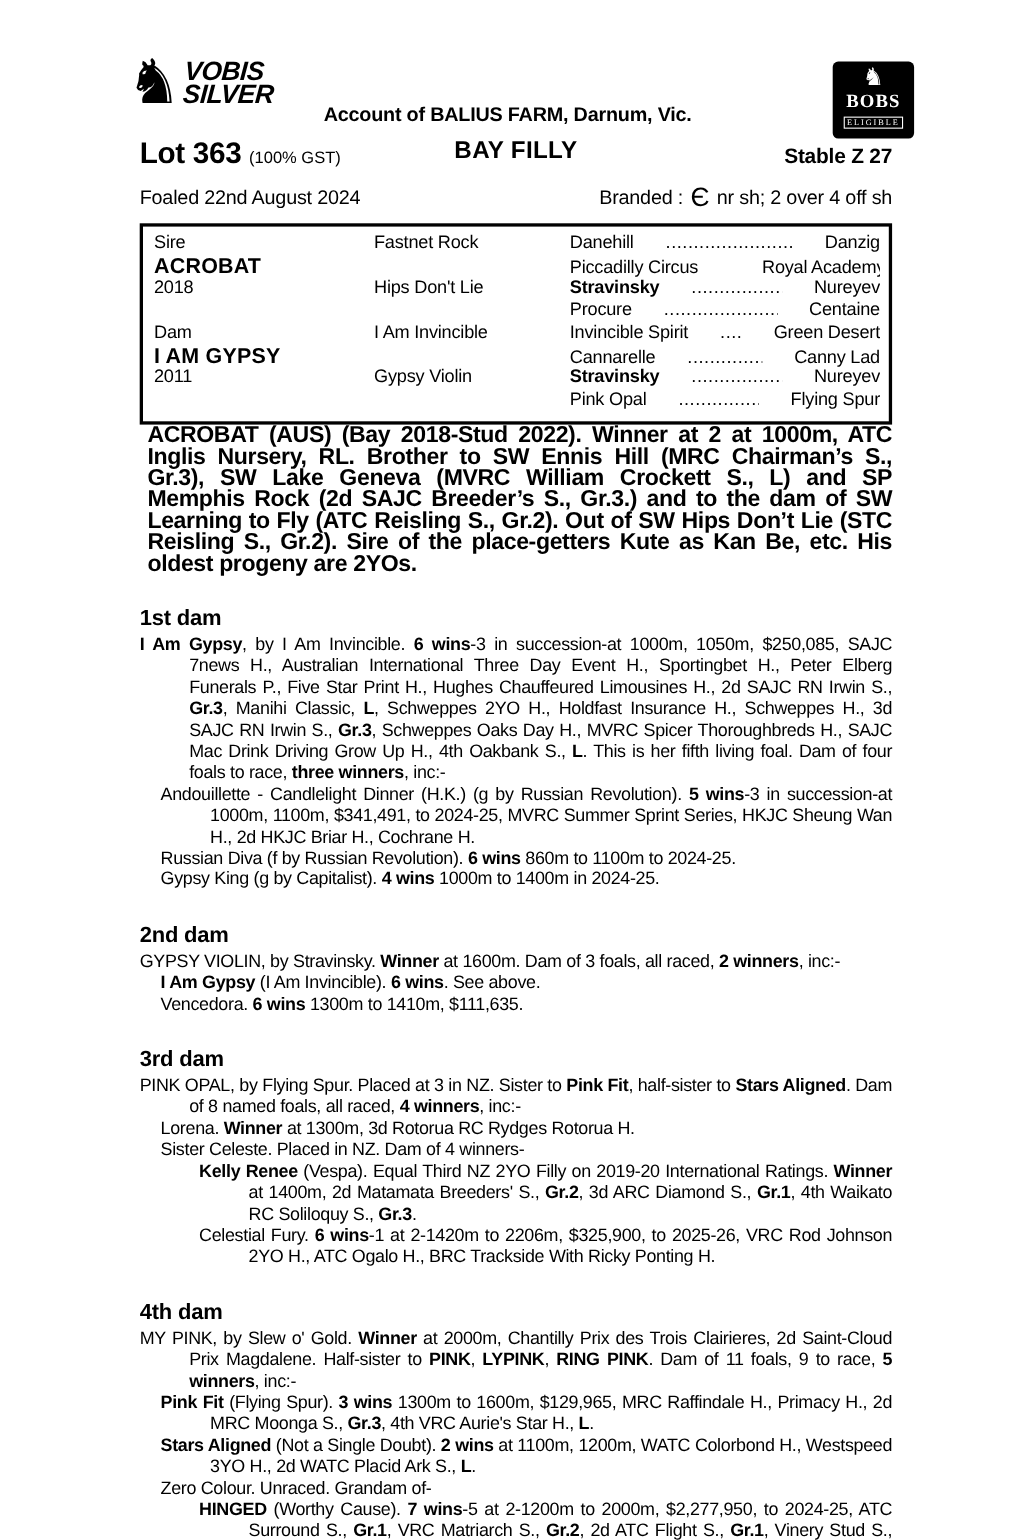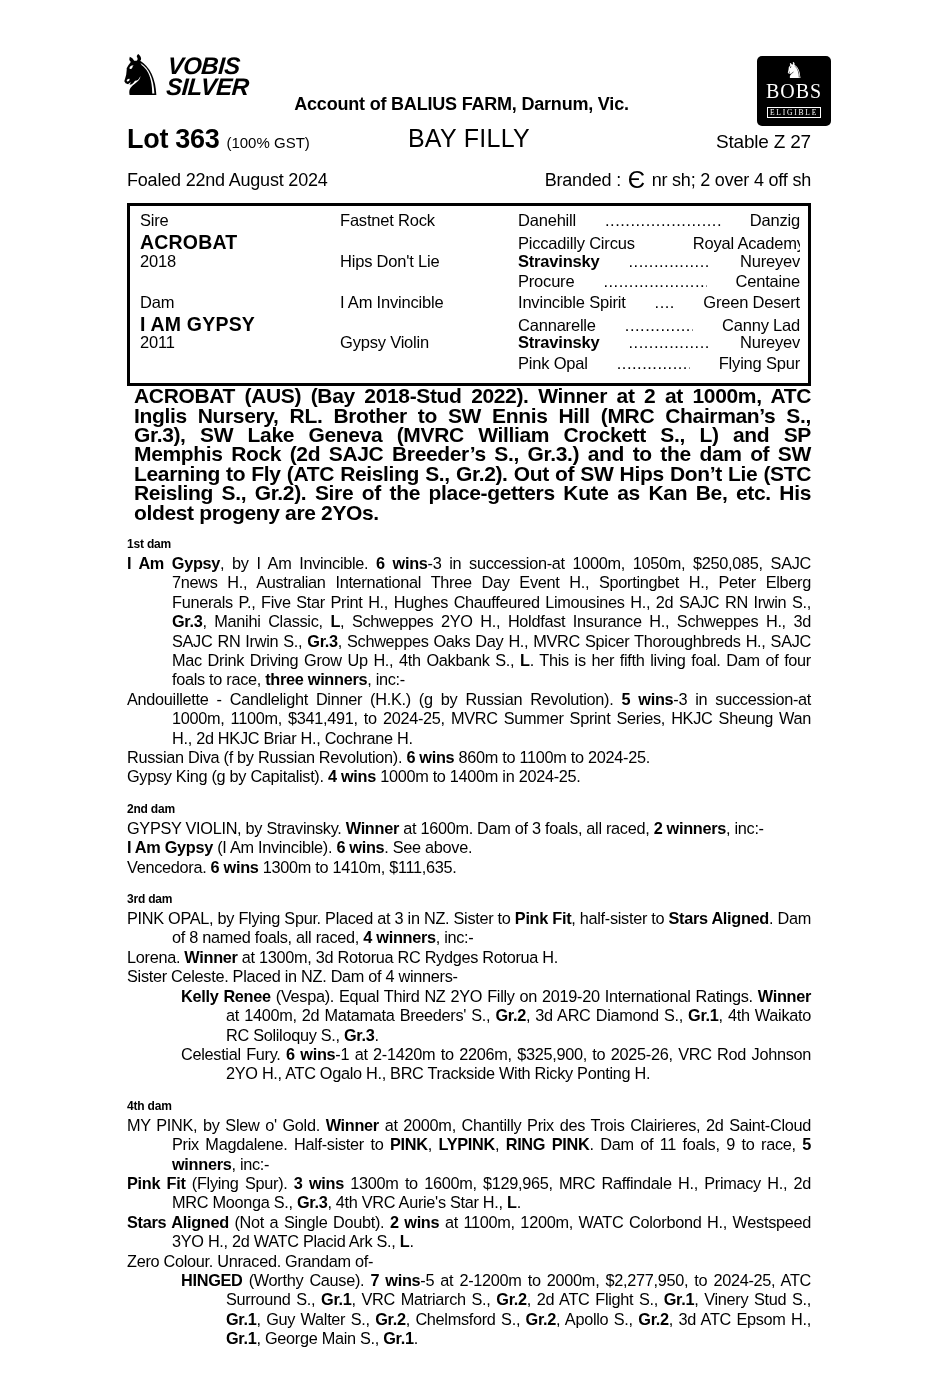--- a/index.html
+++ b/index.html
@@ -18,28 +18,28 @@
   .logo-vobis { position: absolute; left: -12px; top: -2px; display: flex; align-items: center; }
   .vobis-knight { font-family: "DejaVu Sans", sans-serif; font-size: 56px; line-height: 56px; }
   .vobis-text { font-weight: bold; font-style: italic; font-size: 24px; line-height: 0.88; letter-spacing: -0.5px; transform: skewX(-4deg); margin-left: 2px; }
   .account { position: absolute; left: 0; right: 15px; top: 44px; text-align: center; font-weight: bold; font-size: 18px; letter-spacing: -0.2px; }
   .logo-bobs {
     position: absolute; right: -20px; top: 6px;
     width: 74px; height: 70px; background: #000; color: #fff;
     border-radius: 5px; text-align: center; padding-top: 3px;
   }
   .bobs-knight { font-family: "DejaVu Sans", sans-serif; font-size: 22px; line-height: 23px; display: block; }
-  .bobs-title { font-family: "Liberation Serif", serif; font-size: 20px; line-height: 19px; letter-spacing: 1px; }
+  .bobs-title { font-family: "Liberation Serif", serif; font-size: 17px; line-height: 19px; letter-spacing: 1px; font-weight: bold; }
   .bobs-sub { font-family: "Liberation Serif", serif; font-size: 7.5px; letter-spacing: 1.8px; display: inline-block; border: 1px solid #fff; padding: 0 2px; margin-top: 1px; }
 
   .lot-row { position: relative; display: flex; align-items: baseline; height: 36px; }
   .lot-number { font-size: 27px; font-weight: bold; letter-spacing: -0.3px; }
   .gst { font-size: 15px; margin-left: 7px; }
-  .sex-color { position: absolute; left: 0; right: 0; text-align: center; font-size: 25px; font-weight: normal; letter-spacing: 0.3px; }
-  .stable { margin-left: auto; font-size: 19px; font-weight: normal; letter-spacing: -0.2px; }
+  .sex-color { position: absolute; left: 0; right: 0; text-align: center; font-size: 22px; font-weight: bold; letter-spacing: 0.3px; }
+  .stable { margin-left: auto; font-size: 19px; font-weight: bold; letter-spacing: -0.2px; }
 
   .foaled-row { display: flex; justify-content: space-between; align-items: baseline; font-size: 18px; margin-top: 6px; letter-spacing: -0.2px; }
   .brand-sym { font-size: 24px; font-weight: 500; vertical-align: -2px; padding: 0 2px; }
 
   
   .ped-table { border: 3px solid #000; margin-top: 9px; padding: 5px 8px 9px 10px; }
   .ped-row { display: flex; align-items: baseline; height: 20.4px; font-size: 16.5px; letter-spacing: -0.2px; }
   .ped-c1 { width: 200px; flex: none; }
   .ped-c1.big { font-weight: bold; font-size: 19.5px; letter-spacing: 0.2px; }
   .ped-c2 { width: 178px; flex: none; }
@@ -51,25 +51,25 @@
   .anc { white-space: nowrap; flex: none; }
 
   
   .sire-sum {
     margin-top: 0; padding-left: 7px;
     font-weight: bold; font-size: 21px; line-height: 19.4px;
     text-align: justify; letter-spacing: -0.35px;
   }
 
   
-  .dam-head { font-size: 12px; font-weight: bold; margin-top: 15px; margin-bottom: 3px; letter-spacing: -0.2px; }
+  .dam-head { font-size: 20px; font-weight: bold; margin-top: 29px; margin-bottom: 3px; letter-spacing: -0.2px; }
   .para { font-size: 16.3px; line-height: 19.4px; text-align: justify; letter-spacing: -0.3px; }
   .para b { font-weight: bold; }
   .i0 { padding-left: 45px; text-indent: -45px; }
-  .i1 { padding-left: 45px; text-indent: -45px; }
+  .i1 { margin-left: 19px; padding-left: 45px; text-indent: -45px; }
   .i2 { margin-left: 54px; padding-left: 45px; text-indent: -45px; }
 </style>
 </head>
 <body>
 
 <div class="page">
   <div class="content">
 
     <div class="brandrow">
       <div class="logo-vobis">

